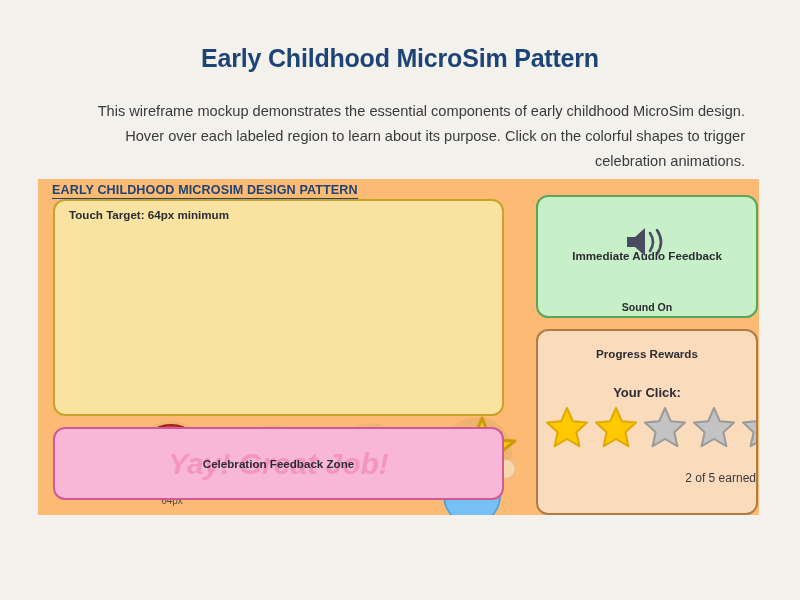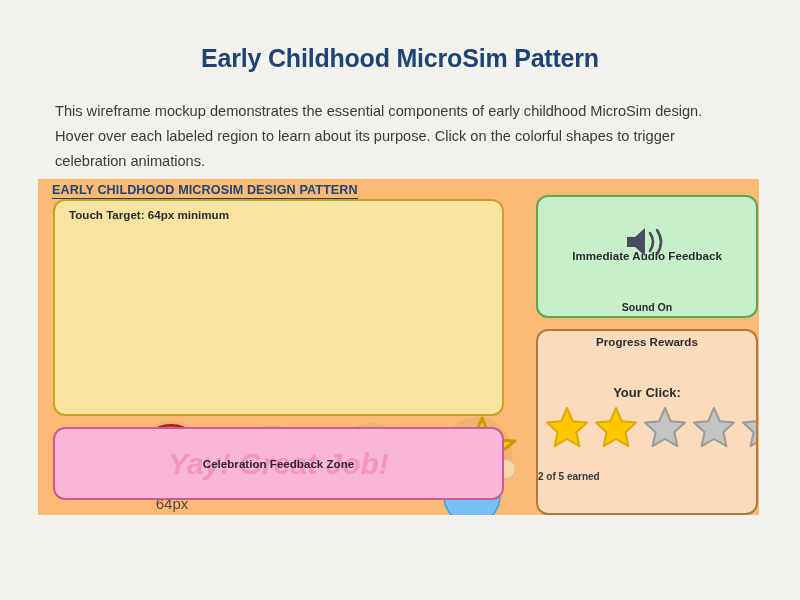--- a/index.html
+++ b/index.html
@@ -20,21 +20,21 @@
     font-size: 25px;
     font-weight: bold;
     margin: 8px;
     padding-top: 36px;
     letter-spacing: -0.2px;
   }
 
   #intro-paragraph {
     width: 690px;
     margin: 26px auto 16px auto;
-    text-align: left;
+    text-align: right;
     color: #3a3a3a;
     font-size: 14.6px;
     line-height: 25px;
   }
 
   
   #canvas-wrap {
     position: absolute;
     left: 38px;
     top: 179px;
@@ -141,21 +141,21 @@
     border-right: 1.4px solid #7a7a70;
     border-top: 1.4px solid #7a7a70;
     box-sizing: border-box;
   }
   #measure-label {
     position: absolute;
     left: 102px;
     top: 316px;
     width: 64px;
     text-align: center;
-    font-size: 15px;
+    font-size: 10px;
     color: #4a4a45;
   }
 
   #character {
     position: absolute;
     left: 392px;
     top: 233px;
     width: 96px;
     height: 112px;
   }
@@ -252,21 +252,21 @@
     height: 186px;
     background: #fadcbc;
     border: 2px solid #b07a44;
     border-radius: 12px;
     box-sizing: border-box;
     overflow: hidden;
   }
   #rewards-title {
     position: absolute;
     left: 0;
-    top: 4px;
+    top: 16px;
     width: 100%;
     text-align: center;
     font-size: 11.6px;
     font-weight: bold;
     color: #2b2b33;
   }
   #rewards-subtitle {
     position: absolute;
     left: 0;
     top: 54px;
@@ -284,24 +284,23 @@
     height: 42px;
     display: flex;
     gap: 7px;
   }
   .star-item { width: 42px; height: 42px; flex: 0 0 auto; }
   #rewards-count {
     position: absolute;
     left: 0;
     top: 140px;
     width: 100%;
-    text-align: left;
-    font-size: 10px;
+    text-align: right;
+    font-size: 12px;
     color: #3a3a3a;
-    font-weight: bold;
   }
 </style>
 </head>
 <body>
 
 <h1 id="page-title">Early Childhood MicroSim Pattern</h1>
 
 <p id="intro-paragraph">This wireframe mockup demonstrates the essential components of early childhood MicroSim design. Hover over each labeled region to learn about its purpose. Click on the colorful shapes to trigger celebration animations.</p>
 
 <div id="canvas-wrap">

